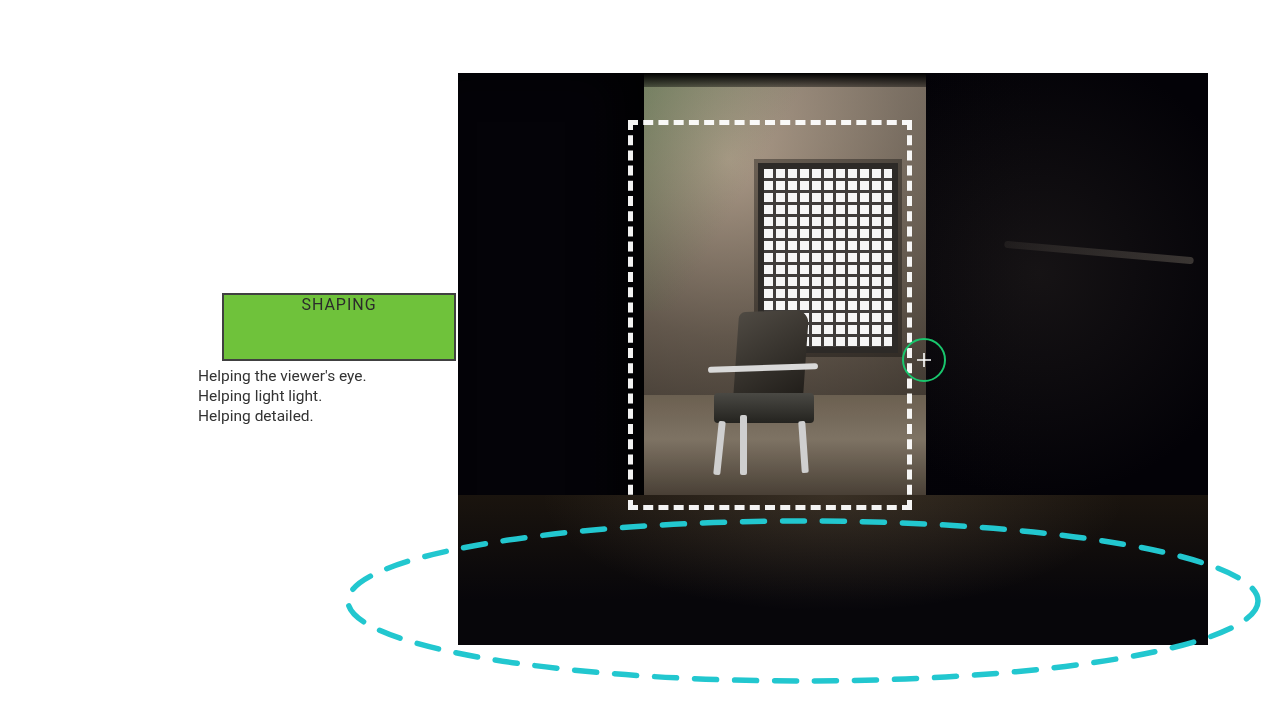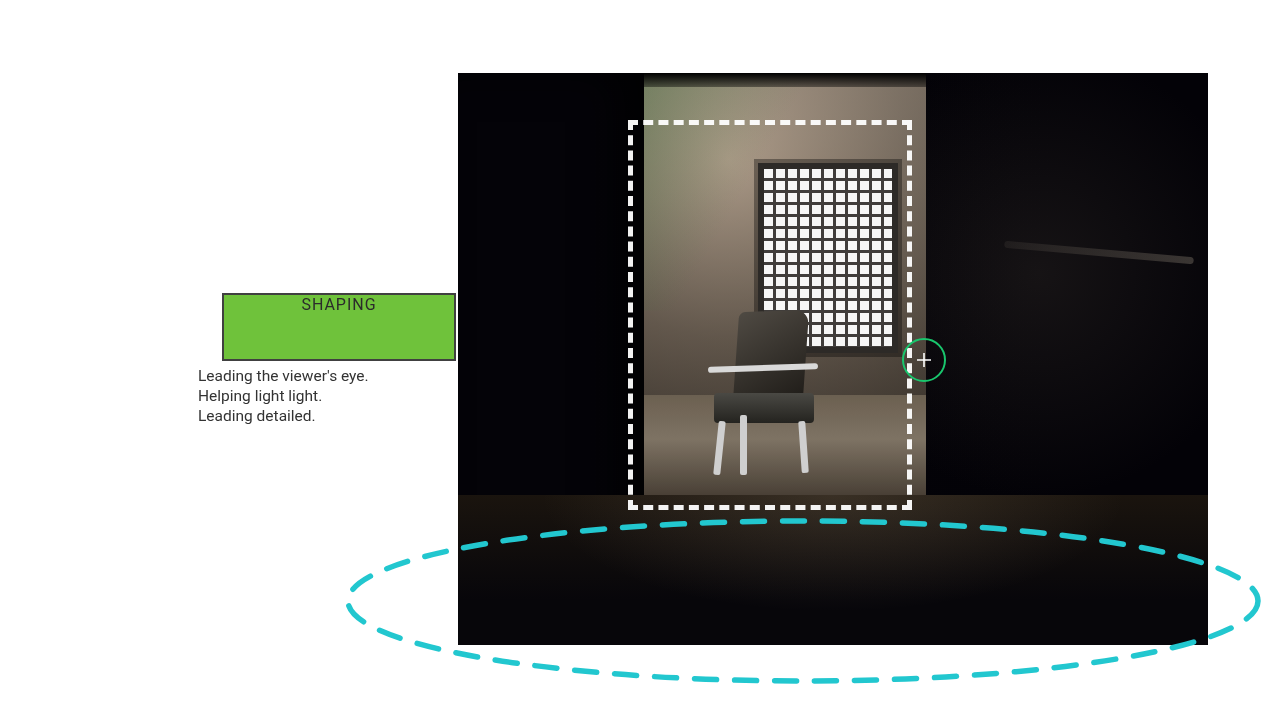--- a/index.html
+++ b/index.html
@@ -190,23 +190,23 @@
   }
   .ellipse-anno svg { width:100%; height:100%; overflow:visible; }
 </style>
 </head>
 <body>
 
 <div class="info-box">
   <span>SHAPING</span>
 </div>
 <div class="info-lines">
-  <div>Leading the viewer's eye.</div>
+  <div>Helping the viewer's eye.</div>
   <div>Helping light light.</div>
-  <div>Leading detailed.</div>
+  <div>Helping detailed.</div>
 </div>
 
 <div class="photo">
   <div class="doorway"></div>
   <div class="window-frame"></div>
   <div class="chair">
     <div class="back"></div>
     <div class="seat"></div>
     <div class="arm"></div>
     <div class="leg l1"></div>

